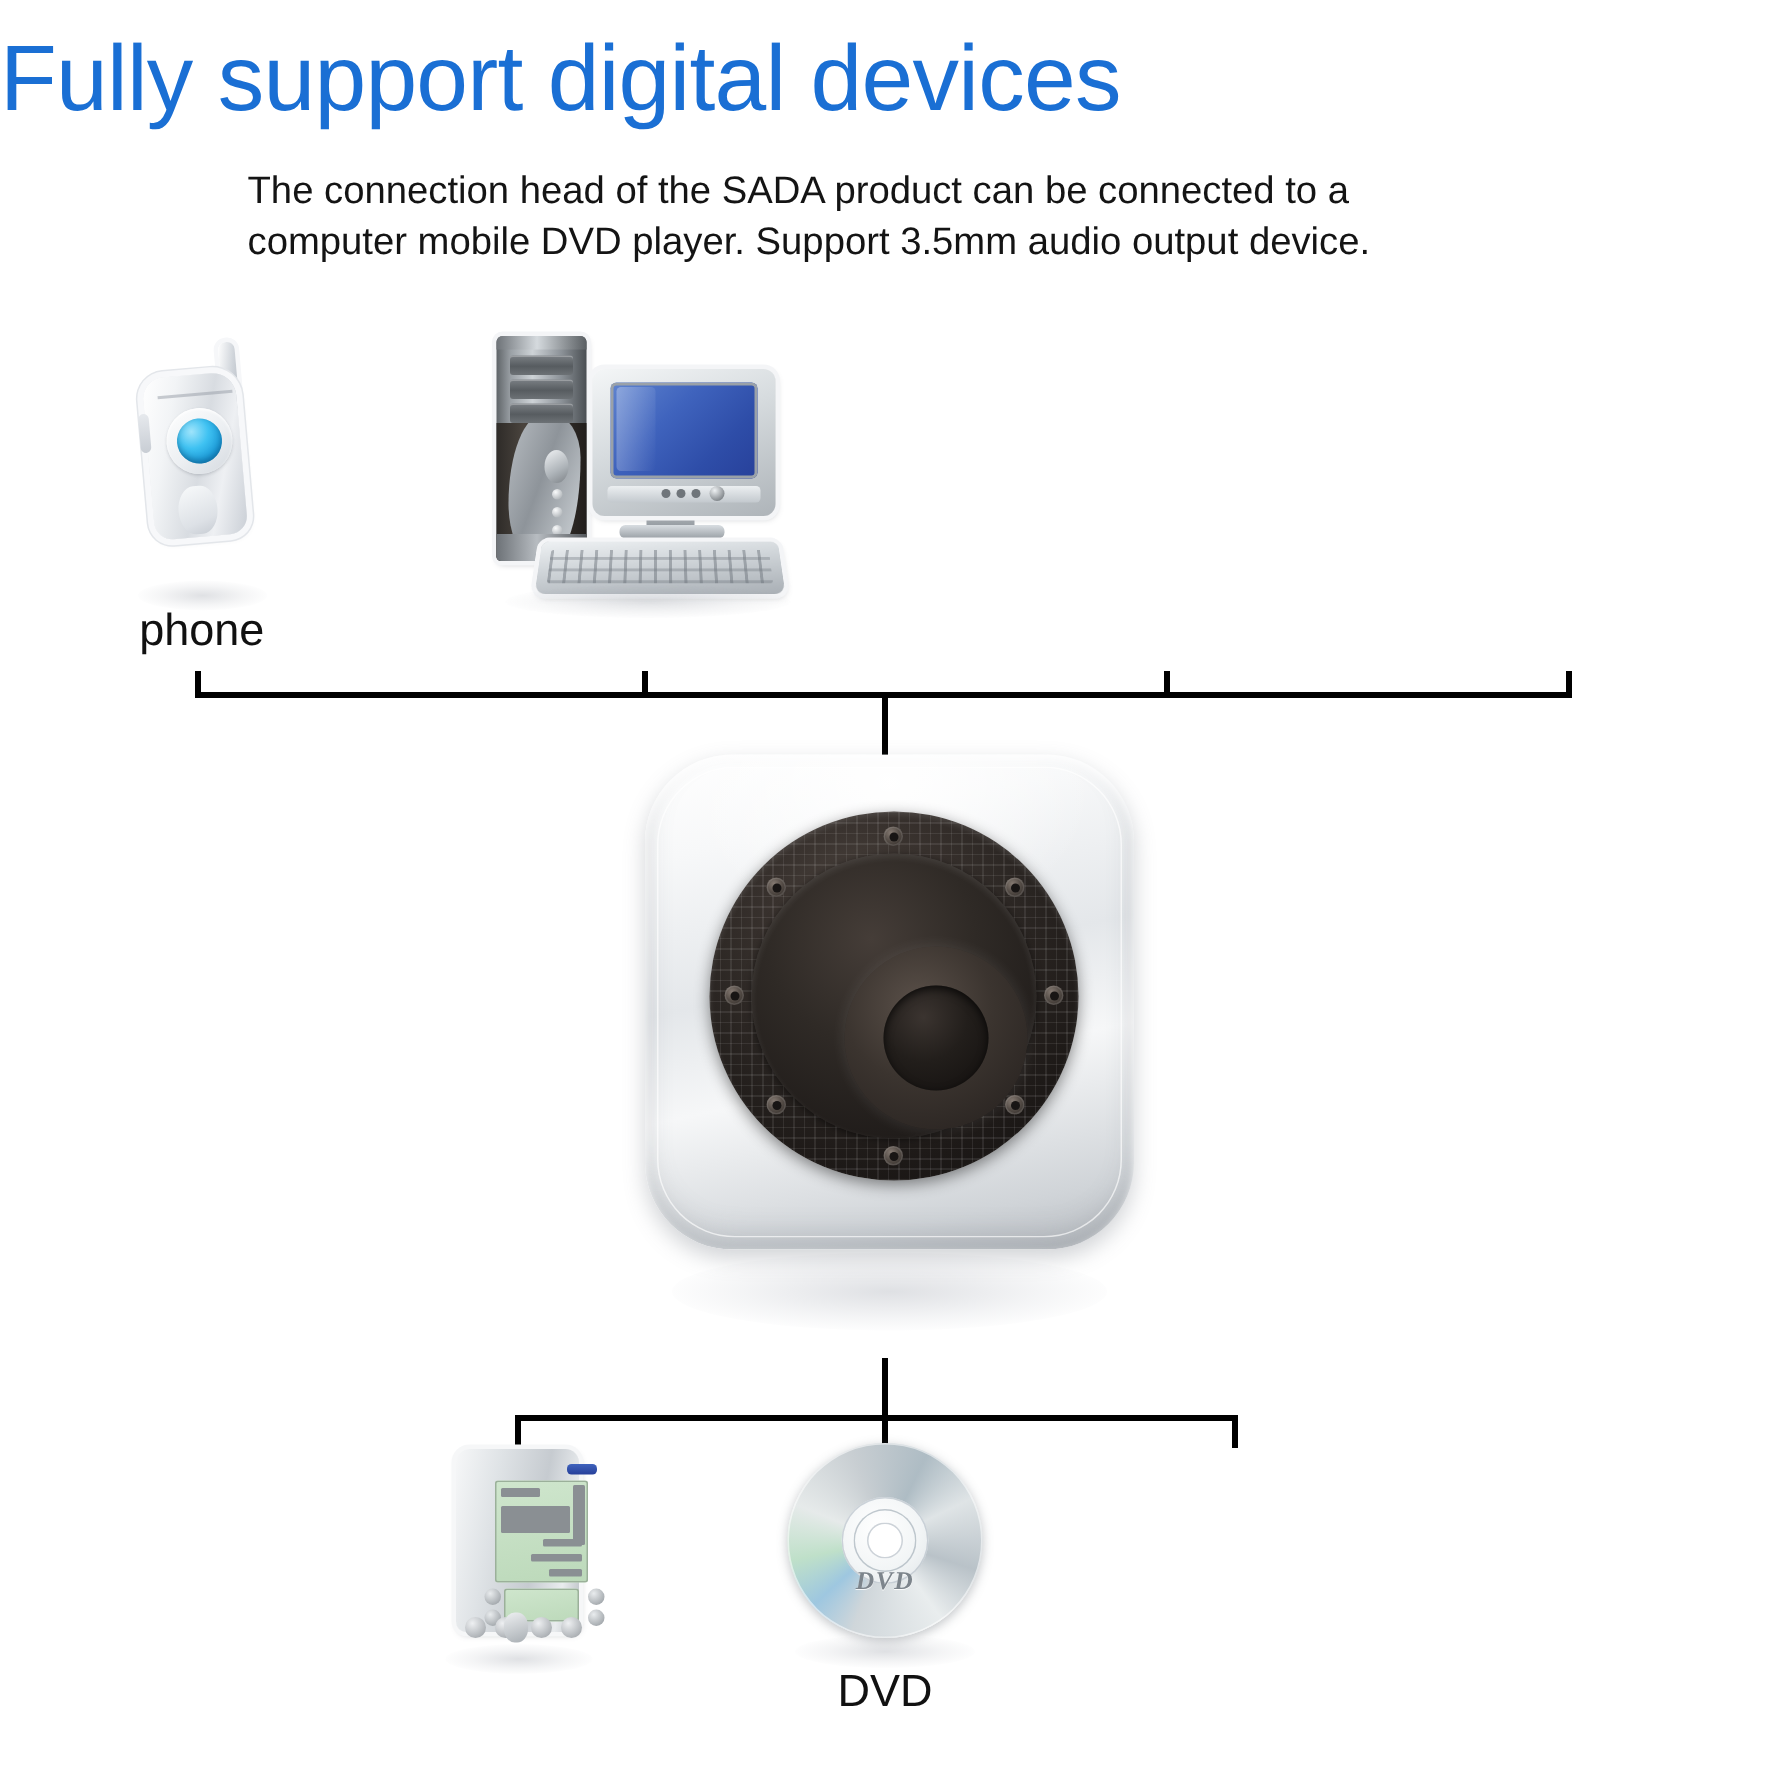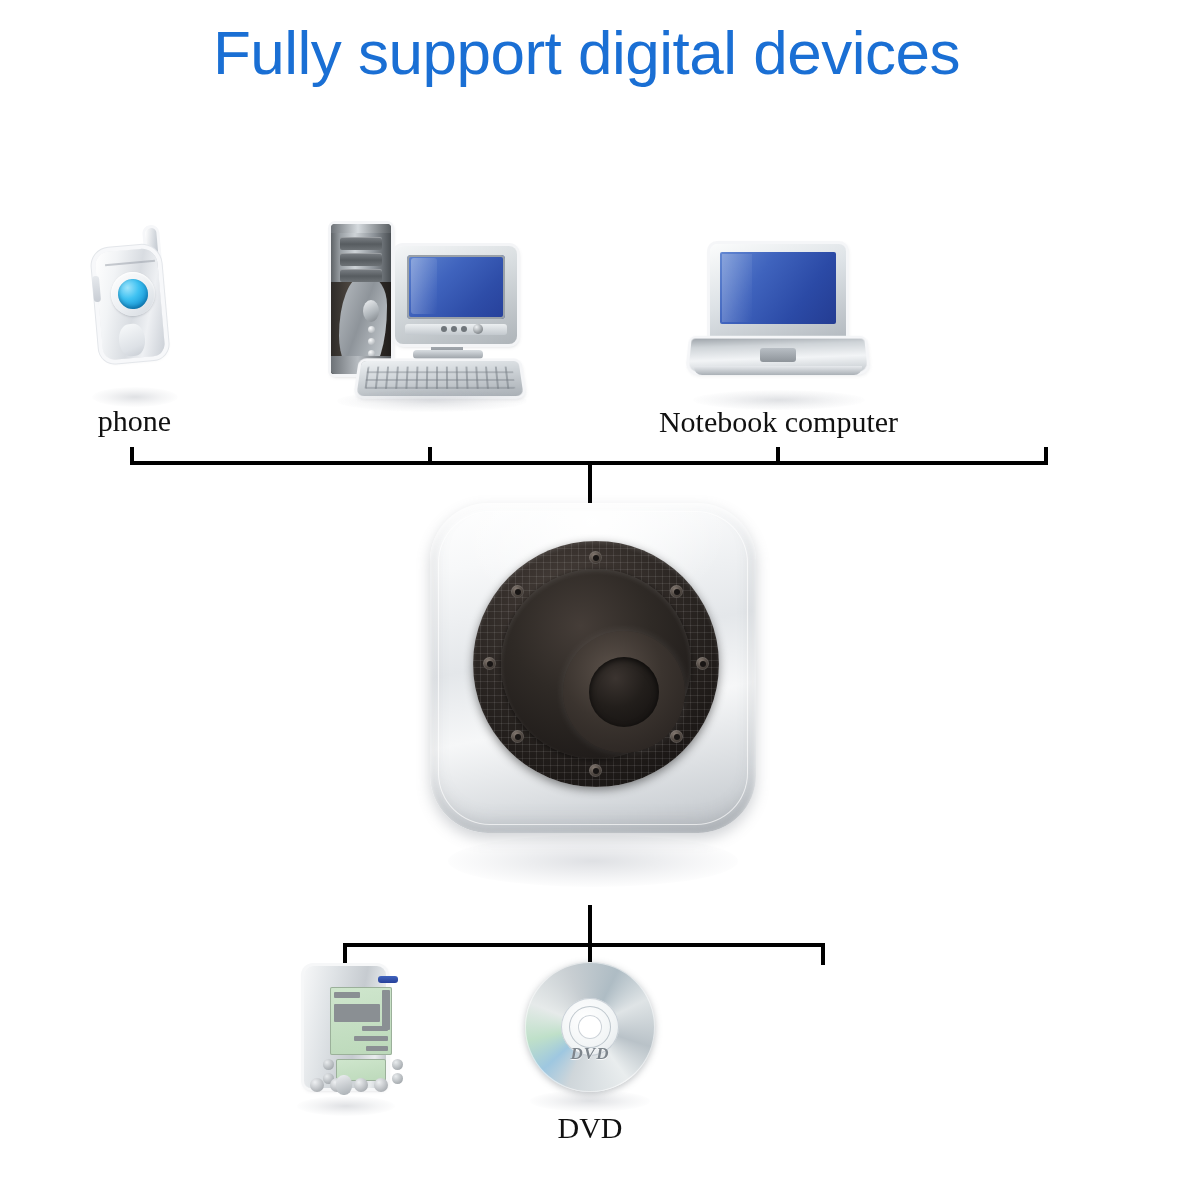--- a/index.html
+++ b/index.html
@@ -4,33 +4,33 @@
 <title>Fully support digital devices</title>
 <style>
   html,body{margin:0;padding:0;background:#fff;}
   body{width:1190px;height:1190px;position:relative;overflow:hidden;
        font-family:"Liberation Sans","DejaVu Sans",sans-serif;
        -webkit-font-smoothing:antialiased;}
 
   .stage{position:absolute;left:0;top:0;width:1190px;height:1190px;background:#ffffff;}
 
   
-  .title{position:absolute;left:0;top:18px;width:960px;text-align:right;
+  .title{position:absolute;left:0;top:18px;width:960px;text-align:left;
          font-size:62px;line-height:70px;color:#1a6fd4;font-weight:400;letter-spacing:-0.5px;}
   .subtitle{position:absolute;left:165px;top:110px;width:900px;
             font-size:25.5px;line-height:34px;color:#141414;font-weight:400;}
   .subtitle span{display:block;}
 
   
   .lines{position:absolute;left:0;top:0;width:1190px;height:1190px;pointer-events:none;}
 
   
   .cell{position:absolute;text-align:center;}
   .cell .art{position:relative;margin:0 auto;}
-  .cell .caption{font-size:30px;color:#111;line-height:36px;white-space:nowrap;font-family:Liberation Serif, serif;}
+  .cell .caption{font-size:30px;color:#111;line-height:36px;white-space:nowrap;}
 
   .refl{position:absolute;left:50%;transform:translateX(-50%);
         border-radius:50%;background:radial-gradient(ellipse at center,
         rgba(150,155,165,.30) 0%, rgba(150,155,165,.10) 45%, rgba(255,255,255,0) 75%);}
 
   
   .phone-body{position:absolute;left:14px;top:22px;width:62px;height:108px;
     border-radius:14px 16px 12px 12px;
     background:linear-gradient(105deg,#ffffff 0%,#f2f4f6 26%,#d8dce1 55%,#eef0f3 74%,#c9ced5 100%);
     box-shadow:0 0 0 4px #f7f8fa, 0 0 0 5px #e3e6ea, 1px 2px 4px rgba(90,95,105,.35);
@@ -227,20 +227,24 @@
     background:linear-gradient(160deg,#fbfbfc,#e4e7ea);box-shadow:inset 0 0 0 1px #c5cace;}
   .pad-home i{position:absolute;left:5px;top:5px;width:8px;height:8px;border-radius:2px;
     box-shadow:inset 0 0 0 1.3px #9aa0a6;}
 </style>
 </head>
 <body>
 
 <div class="stage">
 
   <div class="title">Fully support digital devices</div>
+  <div class="subtitle">
+    <span>The connection head of the SADA product can be connected to a</span>
+    <span>computer mobile DVD player. Support 3.5mm audio output device.</span>
+  </div>
 
   <svg class="lines" viewBox="0 0 1190 1190">
 
     <g stroke="#000" stroke-width="4" fill="none" shape-rendering="crispEdges">
       <path d="M130,463 L1048,463"></path>
       <path d="M132,463 L132,447"></path>
       <path d="M430,463 L430,447"></path>
       <path d="M778,463 L778,447"></path>
       <path d="M1046,463 L1046,447"></path>
       <path d="M590,463 L590,505"></path>
@@ -297,34 +301,20 @@
         <div class="mon-knob" style="left:66px;"></div>
         <div class="mon-pw"></div>
       </div>
       <div class="keyboard">
         <div class="kb-keys"></div>
       </div>
       <div class="refl" style="bottom:-8px;width:190px;height:22px;"></div>
     </div>
   </div>
 
-  <div class="cell" style="left:616px;top:240px;width:325px;">
-    <div class="art" style="width:182px;height:164px;">
-      <div class="nb-lid">
-        <div class="nb-screen">
-          <div class="nb-gloss"></div>
-        </div>
-      </div>
-      <div class="nb-base"></div>
-      <div class="nb-pad"></div>
-      <div class="nb-front"></div>
-      <div class="refl" style="bottom:-6px;width:172px;height:20px;"></div>
-    </div>
-    <div class="caption">Notebook computer</div>
-  </div>
 
 
   <div class="spk-wrap">
     <div class="spk-refl"></div>
     <div class="spk-case">
       <div class="spk-driver">
         <div class="spk-mesh"></div>
         <div class="bolt" style="left:116px;top:10px;">
             <i></i>
           </div>

